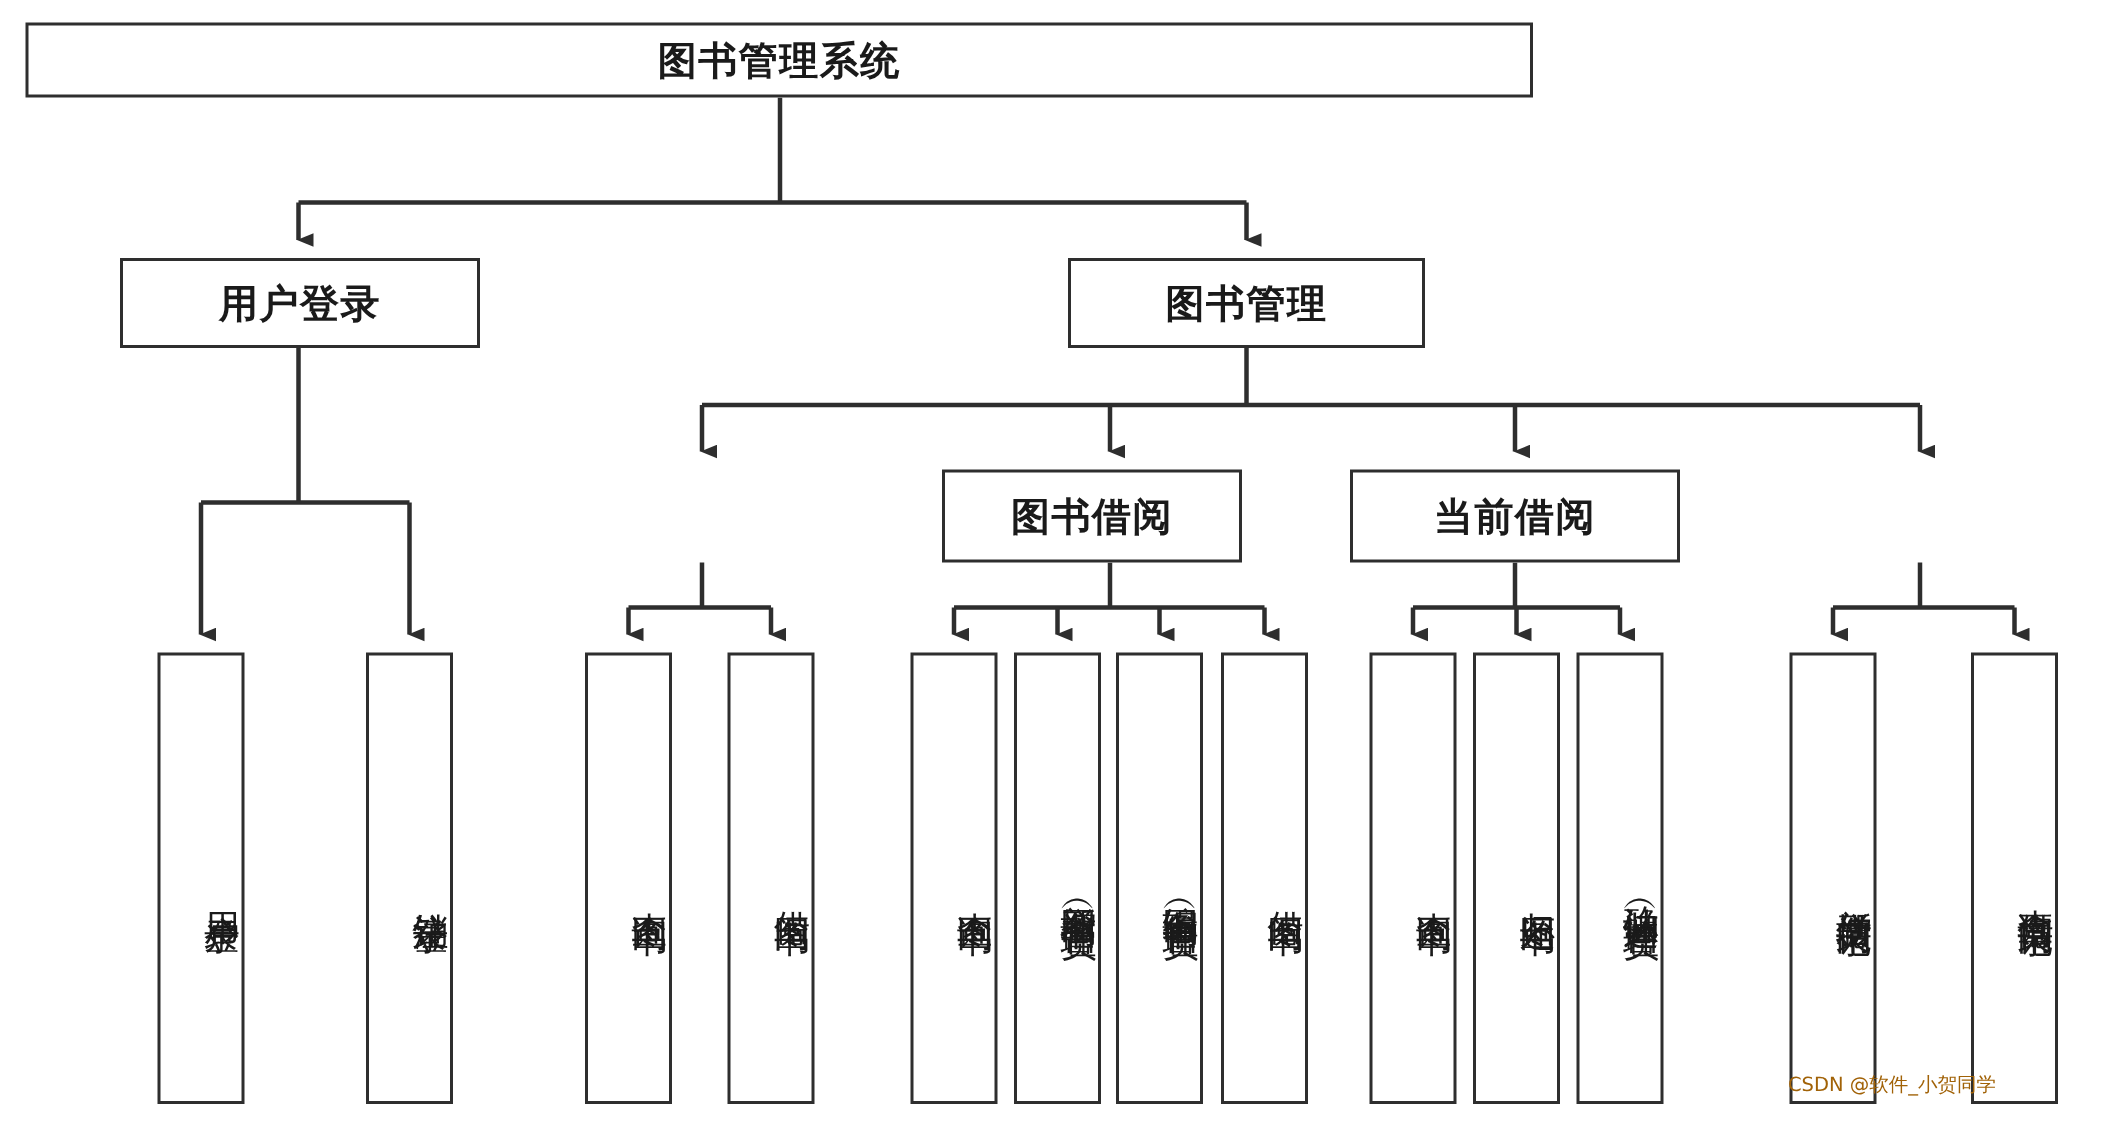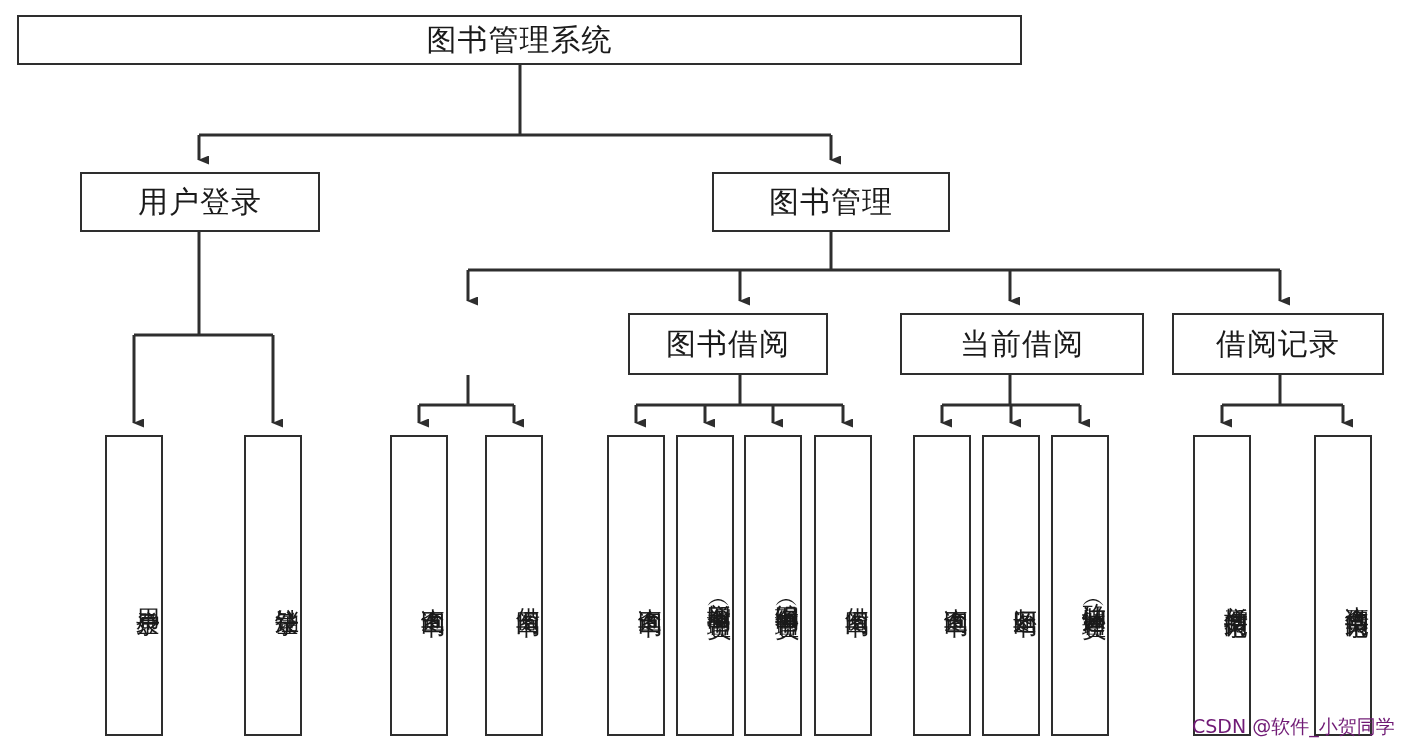--- a/index.html
+++ b/index.html
@@ -28,41 +28,42 @@
     position: absolute;
     box-sizing: border-box;
     background: #ffffff;
     border: 2px solid #2e2e2e;
     display: flex;
     align-items: center;
     justify-content: center;
     color: #1a1a1a;
   }
   .node-h {
-    font-size: 30px;
+    font-size: 26px;
     letter-spacing: 1px;
     white-space: nowrap;
+    font-weight: bold;
   }
   .node-v {
     writing-mode: vertical-rl;
     text-orientation: upright;
     font-size: 24px;
     line-height: 1.12;
     letter-spacing: 2px;
     padding-top: 14px;
     align-items: flex-start;
     justify-content: center;
     white-space: nowrap;
   }
   #watermark {
     position: absolute;
     left: 1192px;
     top: 714px;
-    font-size: 19px;
-    color: #701a75;
+    font-size: 13px;
+    color: #a16207;
     white-space: nowrap;
     pointer-events: none;
   }
 </style>
 </head>
 <body>
 
 <div id="canvas">
 
   <svg id="diagram-svg" viewBox="0 0 1405 747" xmlns="http://www.w3.org/2000/svg">
@@ -115,22 +116,21 @@
 
     </g>
   </svg>
 
   <div class="node-box node-h" style="left:17px; top:15px; width:1005px; height:50px;">图书管理系统</div>
 
   <div class="node-box node-h" style="left:80px; top:172px; width:240px; height:60px;">用户登录</div>
   <div class="node-box node-h" style="left:712px; top:172px; width:238px; height:60px;">图书管理</div>
 
   <div class="node-box node-h" style="left:628px; top:313px; width:200px; height:62px;">图书借阅</div>
-  <div class="node-box node-h" style="left:900px; top:313px; width:244px; height:62px;">当前借阅</div>
-  <div class="node-box node-h" style="left:1172px; top:313px; width:212px; height:62px;">借阅记录</div>
+  <div class="node-box node-h" style="left:900px; top:313px; width:220px; height:62px;">当前借阅</div>
 
   <div class="node-box node-v" style="left:105px; top:435px; width:58px; height:301px;">用户登录</div>
   <div class="node-box node-v" style="left:244px; top:435px; width:58px; height:301px;">注销登录</div>
 
   <div class="node-box node-v" style="left:390px; top:435px; width:58px; height:301px;">查询图书</div>
   <div class="node-box node-v" style="left:485px; top:435px; width:58px; height:301px;">借阅图书</div>
 
   <div class="node-box node-v" style="left:607px; top:435px; width:58px; height:301px;">查询图书</div>
   <div class="node-box node-v" style="left:676px; top:435px; width:58px; height:301px;">新增图书（管理员）</div>
   <div class="node-box node-v" style="left:744px; top:435px; width:58px; height:301px;">编辑图书（管理员）</div>

